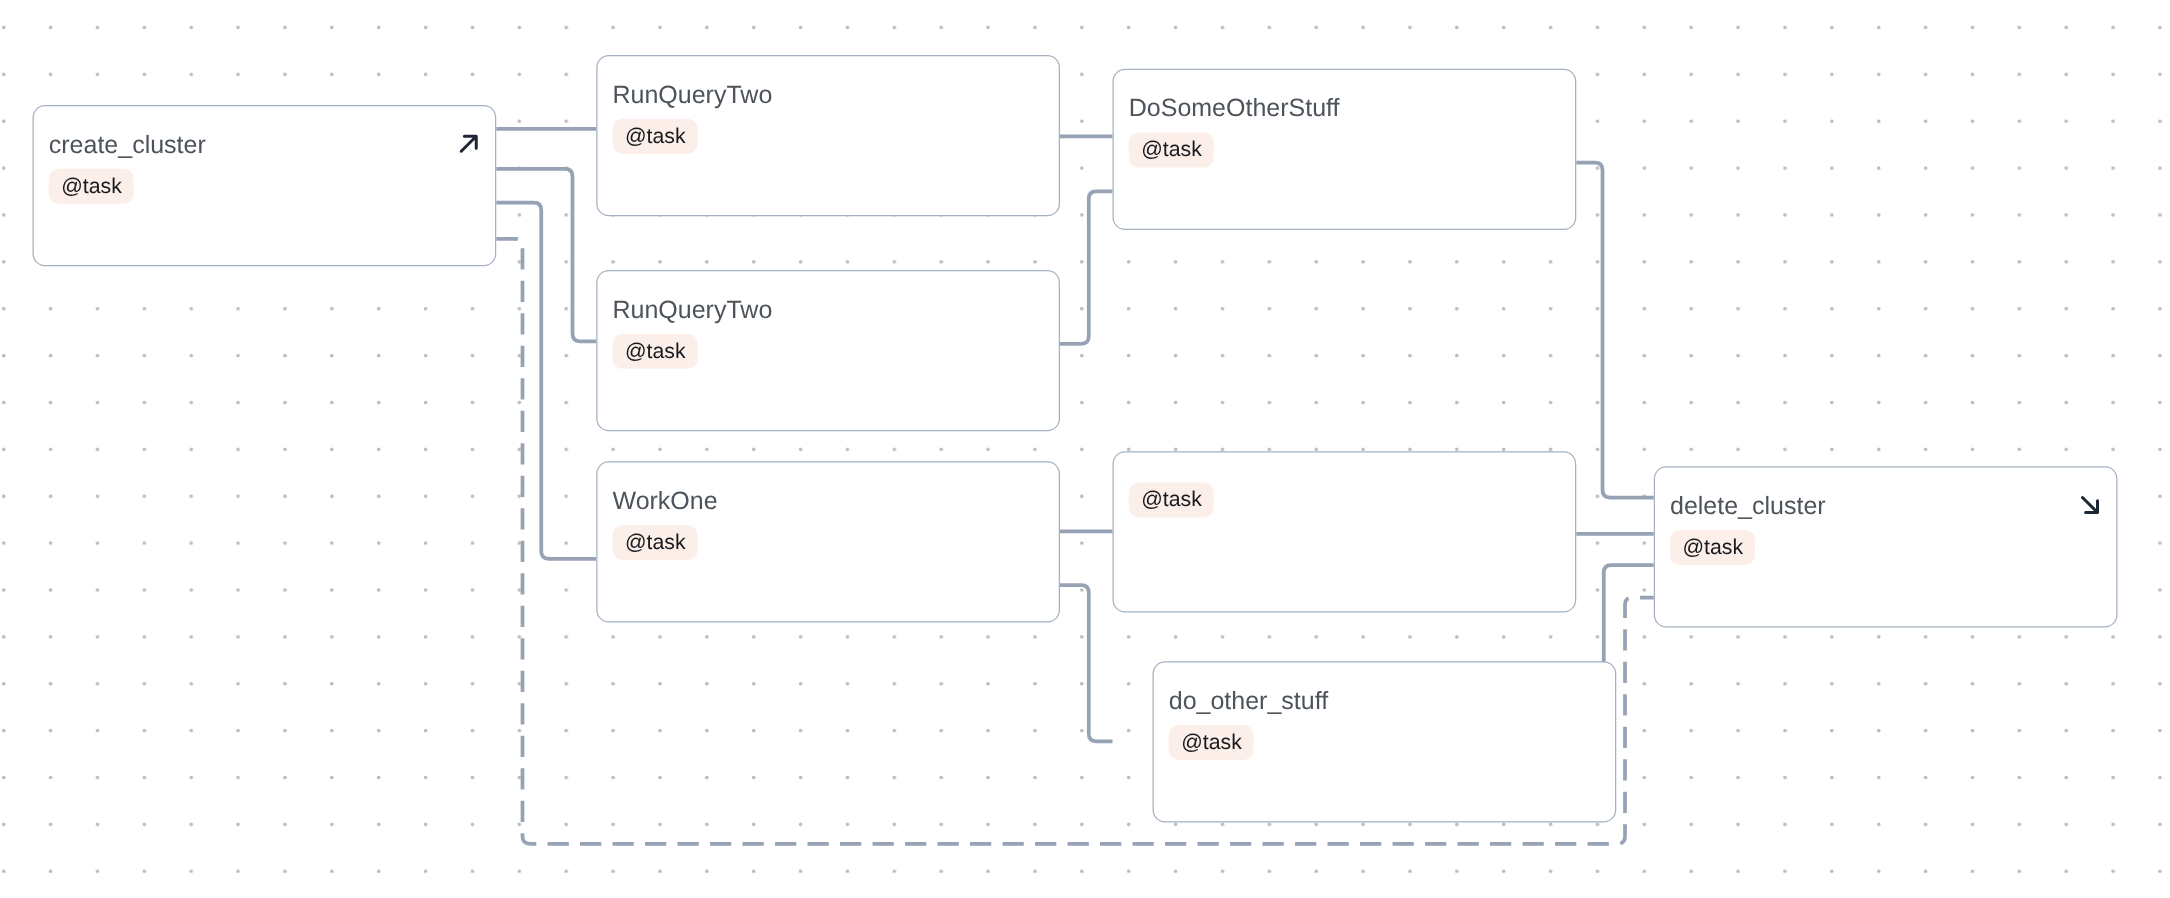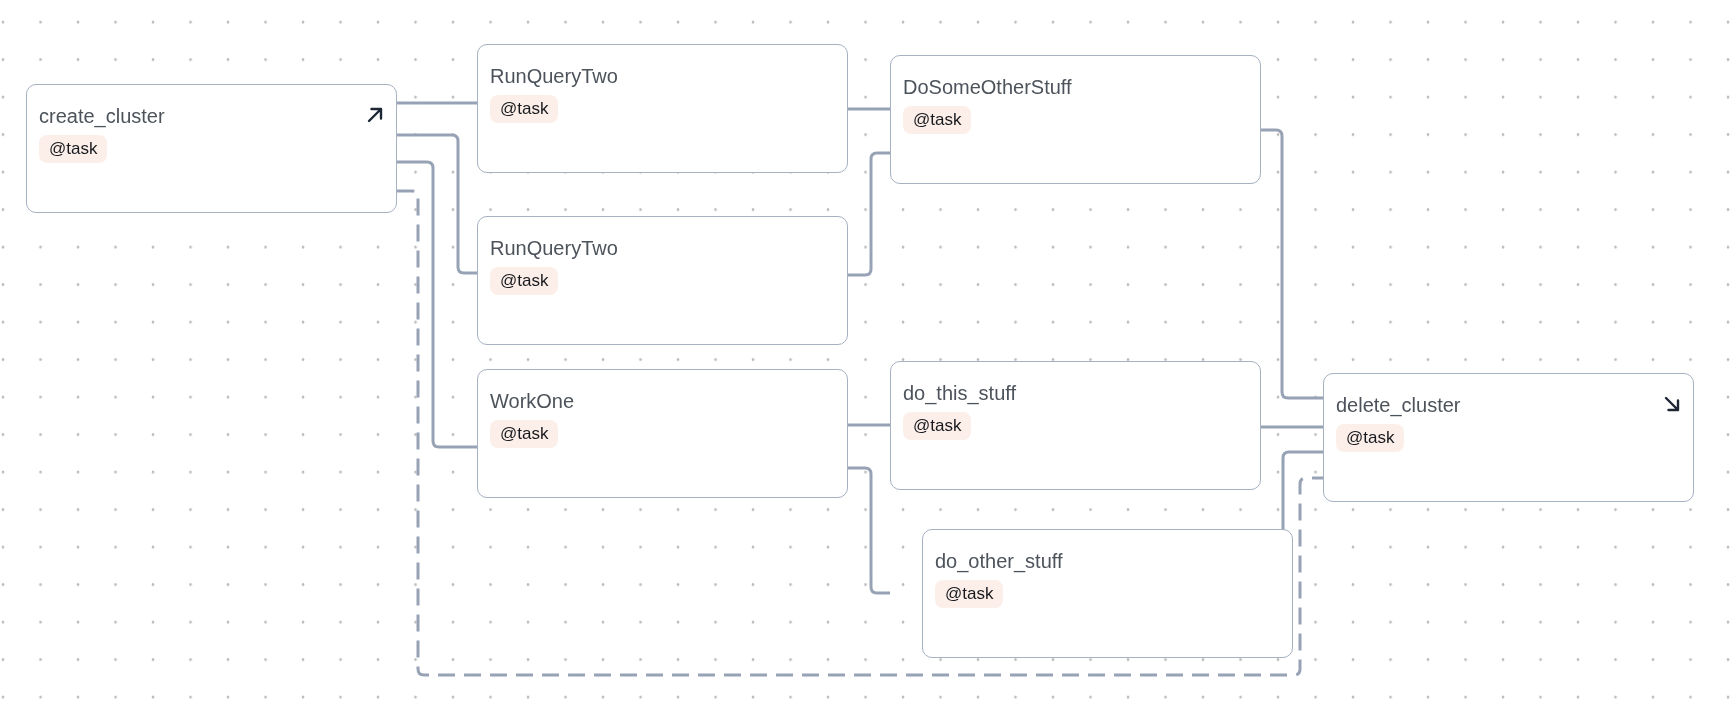--- a/index.html
+++ b/index.html
@@ -95,21 +95,20 @@
     <div class="node-title">WorkOne</div>
     <span class="badge">@task</span>
   </div>
 
   <div class="node" style="left:890px;top:55px;">
     <div class="node-title">DoSomeOtherStuff</div>
     <span class="badge">@task</span>
   </div>
 
   <div class="node" style="left:890px;top:361px;">
-    <div class="node-title">do_this_stuff</div>
     <span class="badge">@task</span>
   </div>
 
   <div class="node" style="left:890px;top:529px;margin-left:32px;">
     <div class="node-title">do_other_stuff</div>
     <span class="badge">@task</span>
   </div>
 
   <div class="node" style="left:1323px;top:373px;">
     <div class="node-title">delete_cluster</div>

